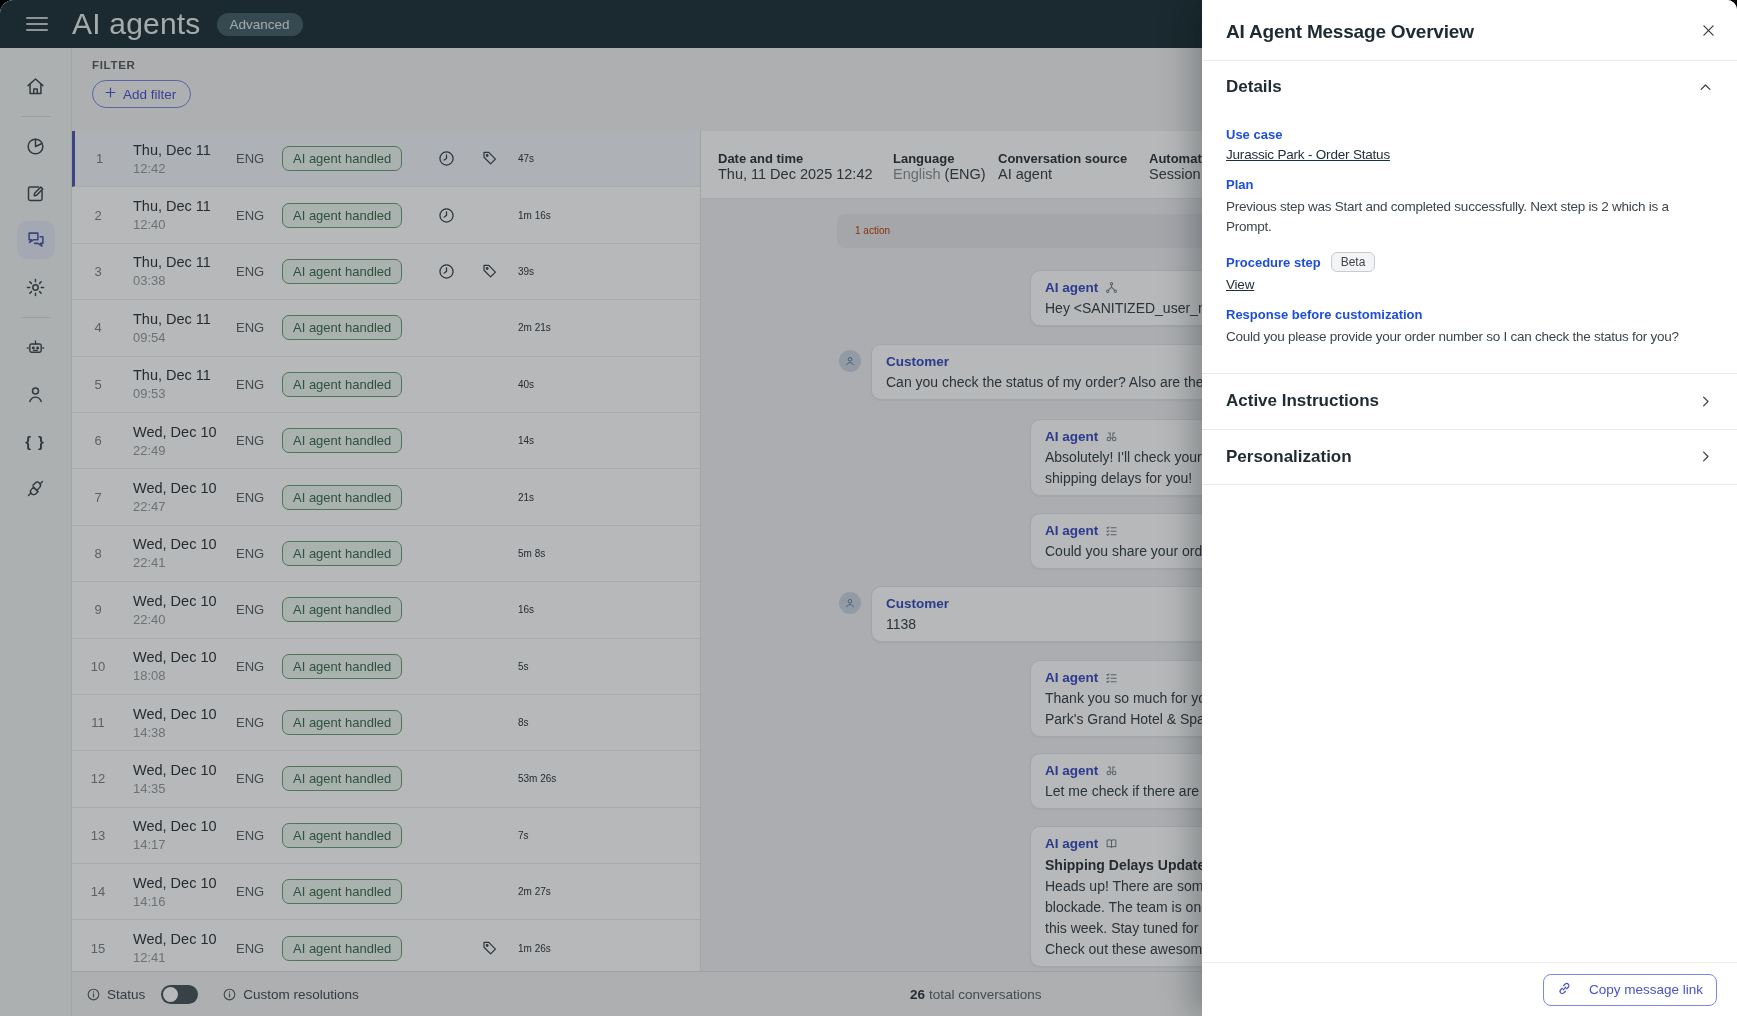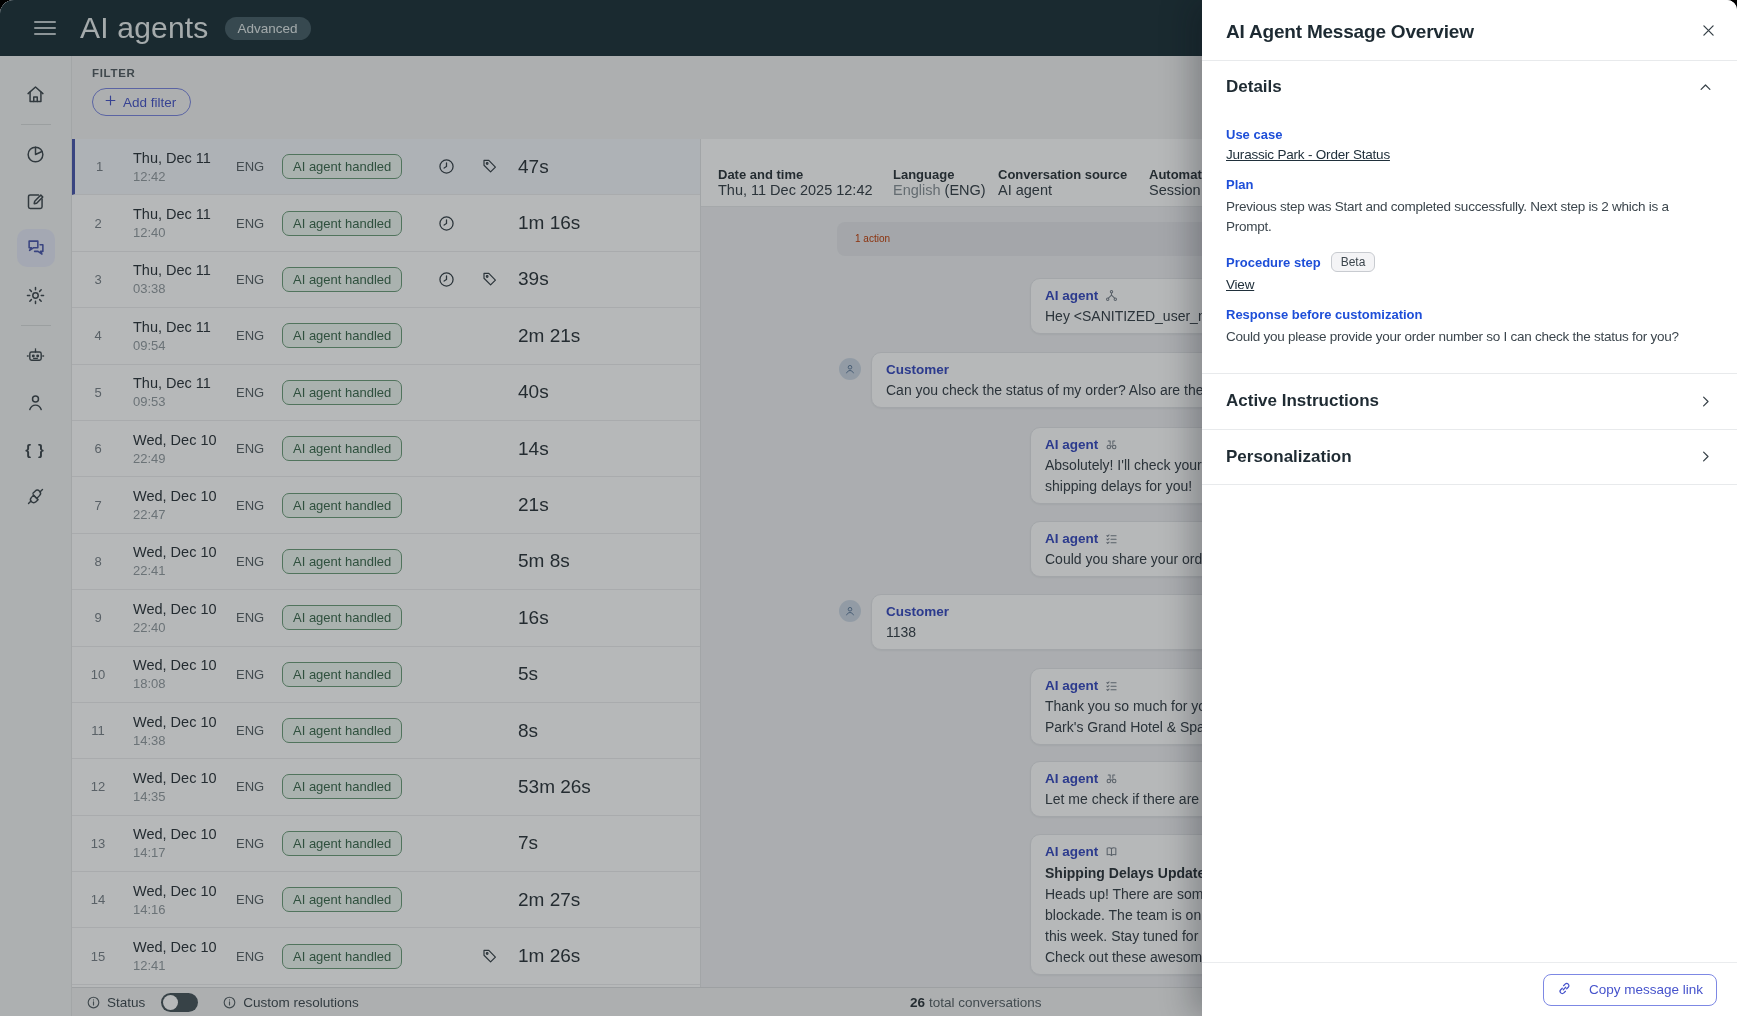--- a/index.html
+++ b/index.html
@@ -4,21 +4,21 @@
 <style>
   html,body{margin:0;padding:0;background:#000;}
   *{box-sizing:border-box;}
   body{font-family:"Liberation Sans","DejaVu Sans",sans-serif;-webkit-font-smoothing:antialiased;}
   .app{width:1737px;height:1016px;display:flex;background:#fff;border-radius:14px 10px 0 0;overflow:hidden;position:relative;}
 
   
   .main-ui{width:1202px;height:1016px;position:relative;flex:none;display:flex;flex-direction:column;overflow:hidden;background:#f2f3f3;}
   .scrim{position:absolute;inset:0;background:rgba(14,19,23,.30);z-index:40;}
 
-  .topbar{height:56px;flex:none;background:#20343c;display:flex;align-items:center;padding-left:34px;}
+  .topbar{height:48px;flex:none;background:#20343c;display:flex;align-items:center;padding-left:26px;}
   .hamburger{width:22px;display:flex;flex-direction:column;gap:4px;cursor:pointer;}
   .hamburger i{display:block;height:2px;background:#c3ccce;border-radius:1px;}
   .app-title{color:#e7ecec;font-size:30px;font-weight:500;margin-left:24px;letter-spacing:.2px;}
   .adv-badge{margin-left:16px;background:#4a6169;color:#e2e9ea;font-size:13.5px;padding:4px 13px;border-radius:13px;}
 
   .body-wrap{flex:1;display:flex;min-height:0;}
   .sidebar{width:72px;flex:none;background:#f2f4f4;border-right:1px solid #e4e6e6;display:flex;flex-direction:column;align-items:center;padding-top:19px;}
   .nav-item{width:38px;height:38px;margin-bottom:9px;border-radius:10px;display:flex;align-items:center;justify-content:center;color:#414a50;cursor:pointer;}
   .nav-item.active{background:#e6e8f6;color:#4d59ae;}
   .nav-item svg{display:block;}
@@ -38,25 +38,25 @@
   .row.selected .c-num{width:49px;}
   .c-date{width:112px;flex:none;padding-left:9px;}
   .c-date .d1{font-size:14.5px;color:#2f373d;}
   .c-date .d2{font-size:13px;color:#949ca1;margin-top:3px;}
   .c-lang{width:46px;flex:none;font-size:13px;color:#5a6368;}
   .c-badge{width:130px;flex:none;}
   .badge{display:inline-block;border:1px solid #6f9e7c;color:#3e6b4f;background:#eef6f1;border-radius:7px;padding:4px 10px;font-size:13px;white-space:nowrap;}
   .c-icons{width:96px;flex:none;display:flex;}
   .islot{width:36px;margin-left:16px;display:flex;justify-content:center;color:#39434a;}
   .islot+.islot{margin-left:8px;}
-  .c-dur{margin-left:10px;font-size:19px;color:#2f373d;white-space:nowrap;}
+  .c-dur{margin-left:10px;font-size:10px;color:#2f373d;white-space:nowrap;}
 
   .conv-detail{flex:1;min-width:0;position:relative;background:#eff0f2;overflow:hidden;}
   .meta{position:absolute;top:0;left:0;right:-300px;height:68px;background:#fff;border-bottom:1px solid #e7e8ea;}
-  .meta-col{position:absolute;top:28px;}
+  .meta-col{position:absolute;top:20px;}
   .meta-col .ml{font-size:13px;font-weight:700;color:#2f373d;white-space:nowrap;}
   .meta-col .mv{font-size:14.5px;color:#39424a;white-space:nowrap;}
   .mv .muted{color:#8a9298;}
   .mc0{left:17px;} .mc1{left:192px;} .mc2{left:297px;} .mc3{left:448px;}
 
   .thread{position:absolute;top:68px;left:0;right:0;bottom:0;overflow:hidden;}
   .action-bar{position:absolute;left:136px;top:15px;width:620px;height:34px;background:#e5e6ea;border-radius:8px;line-height:34px;padding-left:18px;font-size:10px;color:#c2410c;cursor:pointer;}
   .msg{position:absolute;background:#fff;border:1px solid #e4e5e9;border-radius:10px;padding:9px 14px;box-shadow:0 1px 2px rgba(20,25,30,.05);cursor:pointer;}
   .msg-h{display:flex;align-items:center;gap:7px;font-size:13.5px;font-weight:700;color:#3a4cc0;white-space:nowrap;}
   .msg-h .mini{color:#7a828c;display:flex;}
@@ -67,21 +67,21 @@
   .m2{left:170px;top:145px;width:640px;}
   .av2{left:138px;top:151px;}
   .m3{left:329px;top:220px;width:460px;}
   .m4{left:329px;top:314px;width:460px;}
   .m5{left:170px;top:387px;width:640px;}
   .av5{left:138px;top:393px;}
   .m6{left:329px;top:461px;width:460px;}
   .m7{left:329px;top:554px;width:460px;}
   .m8{left:329px;top:627px;width:460px;}
 
-  .status-bar{height:29px;flex:none;background:#f2f3f3;border-top:1px solid #dcdddf;display:flex;align-items:center;padding-left:14px;position:relative;}
+  .status-bar{height:45px;flex:none;background:#f2f3f3;border-top:1px solid #dcdddf;display:flex;align-items:center;padding-left:14px;position:relative;}
   .sb-icon{color:#5a6368;display:flex;cursor:pointer;}
   .sb-label{font-size:13.5px;color:#434d53;margin-left:6px;}
   .toggle{margin-left:16px;width:37px;height:19px;border-radius:10px;background:#4a565c;position:relative;cursor:pointer;flex:none;}
   .toggle .knob{position:absolute;left:2px;top:2px;width:15px;height:15px;border-radius:50%;background:#fff;}
   .sb-gap{margin-left:24px;}
   .total{position:absolute;left:838px;font-size:13.5px;color:#5a6368;white-space:nowrap;}
   .total b{color:#2f373d;font-weight:700;margin-right:4px;}
 
   
   .panel{flex:1;background:#fff;display:flex;flex-direction:column;position:relative;z-index:60;box-shadow:-10px 0 30px rgba(10,15,20,.28);}

